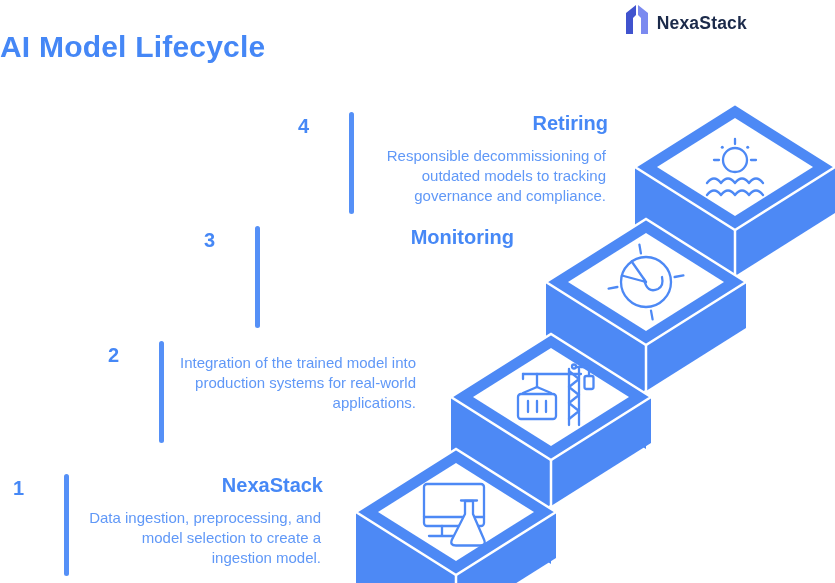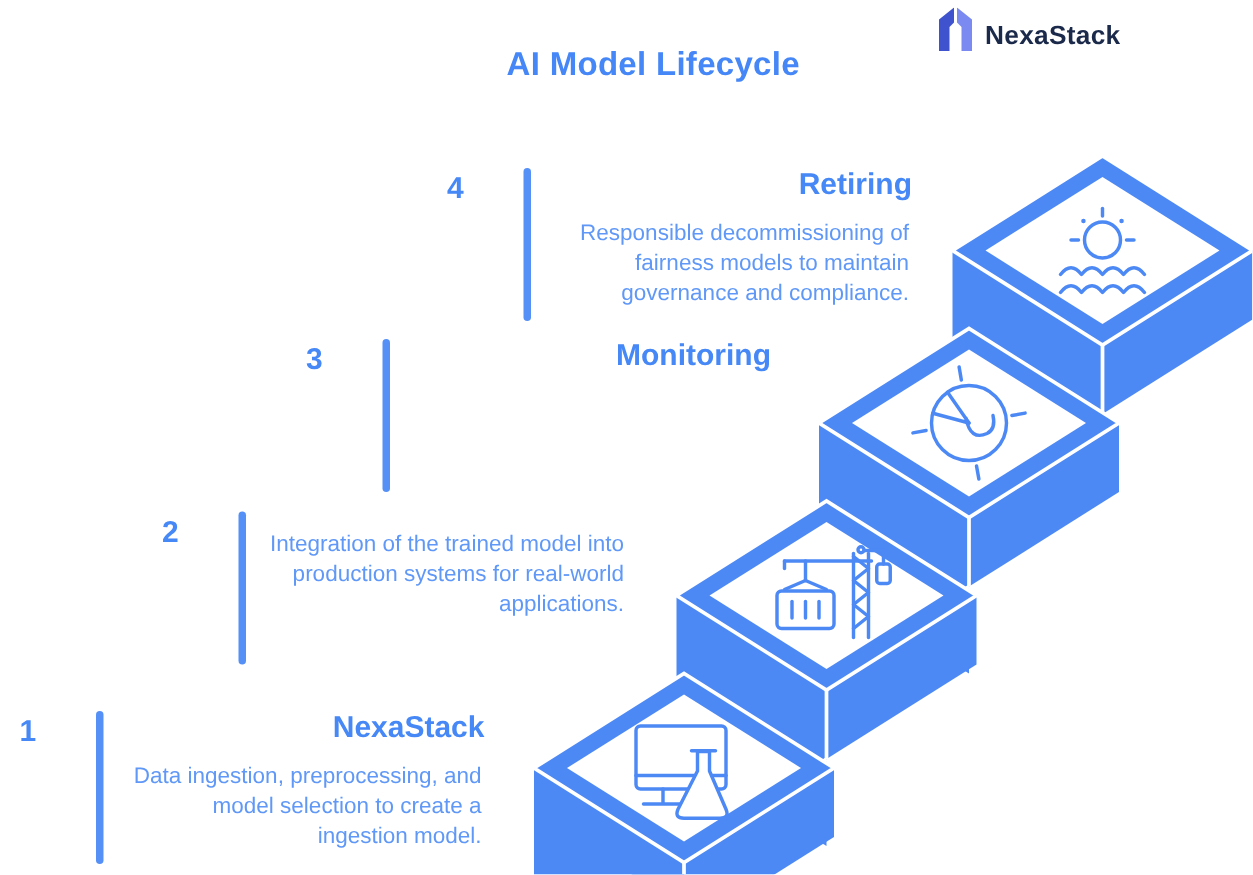--- a/index.html
+++ b/index.html
@@ -3,22 +3,22 @@
 <meta charset="utf-8">
 <style>
   html,body{margin:0;padding:0;}
   body{
     width:835px;height:583px;position:relative;overflow:hidden;
     background:#ffffff;
     font-family:"Liberation Sans","DejaVu Sans",sans-serif;
   }
   
   .page-title{
-    position:absolute;top:30px;left:0;right:0;text-align:center;
-    font-size:22px;font-weight:700;color:#4587F6;letter-spacing:.2px;padding-left:36px;
+    position:absolute;top:30px;left:0;right:0;text-align:left;
+    font-size:30px;font-weight:700;color:#4587F6;letter-spacing:.2px;
   }
   .brand{
     position:absolute;top:5px;right:88px;
     display:flex;align-items:flex-end;gap:8px;
   }
   .brand-name{
     font-size:17.5px;font-weight:600;color:#1B2A4A;letter-spacing:.2px;
   }
   
   .step{position:absolute;width:320px;height:106px;}
@@ -62,21 +62,21 @@
   <span class="brand-name">NexaStack</span>
 </div>
 
 <div class="page-title">AI Model Lifecycle</div>
 
 <div class="step" id="step-4">
   <div class="num">4</div>
   <div class="bar"></div>
   <div class="content">
     <div class="title">Retiring</div>
-    <div class="desc">Responsible decommissioning of fairness models to maintain governance and compliance.</div>
+    <div class="desc">Responsible decommissioning of outdated models to tracking governance and compliance.</div>
   </div>
 </div>
 
 <div class="step" id="step-3">
   <div class="num">3</div>
   <div class="bar"></div>
   <div class="content">
     <div class="title">Monitoring</div>
   </div>
 </div>

